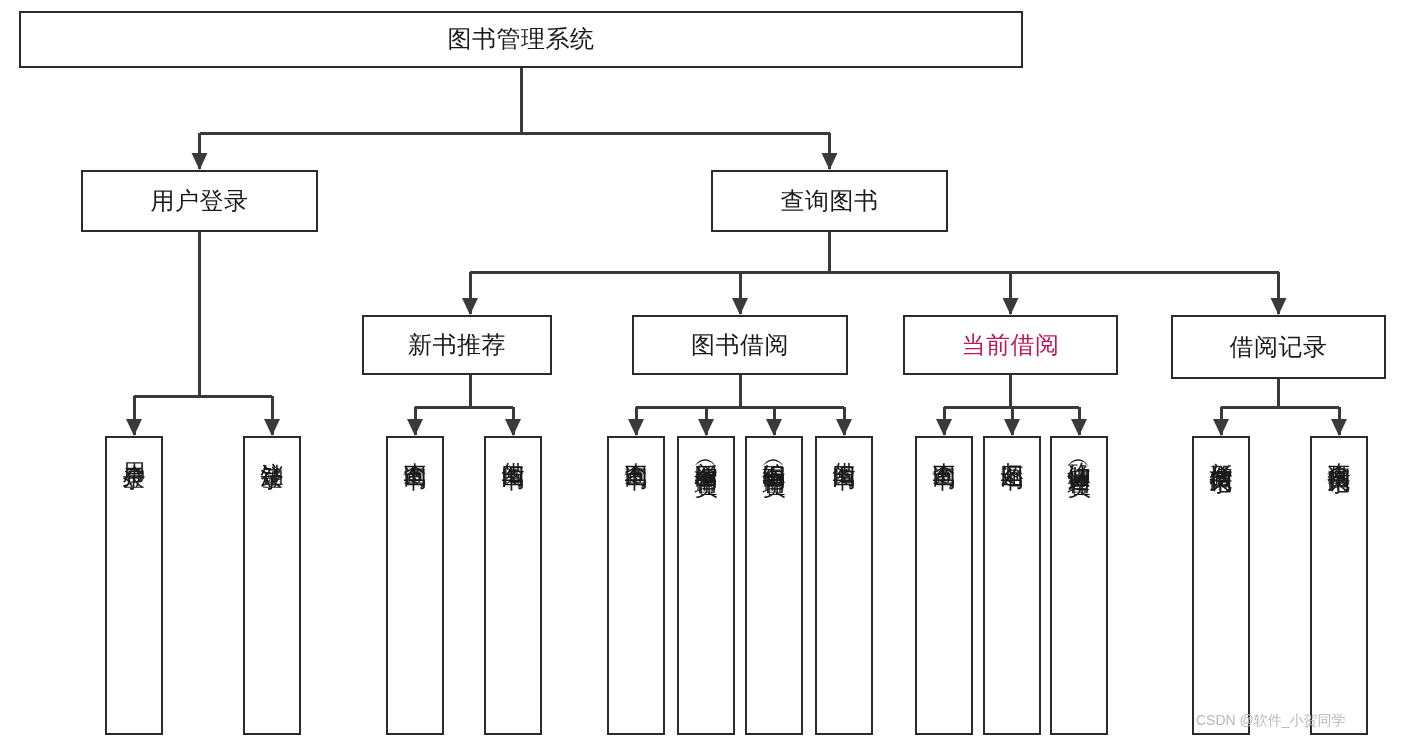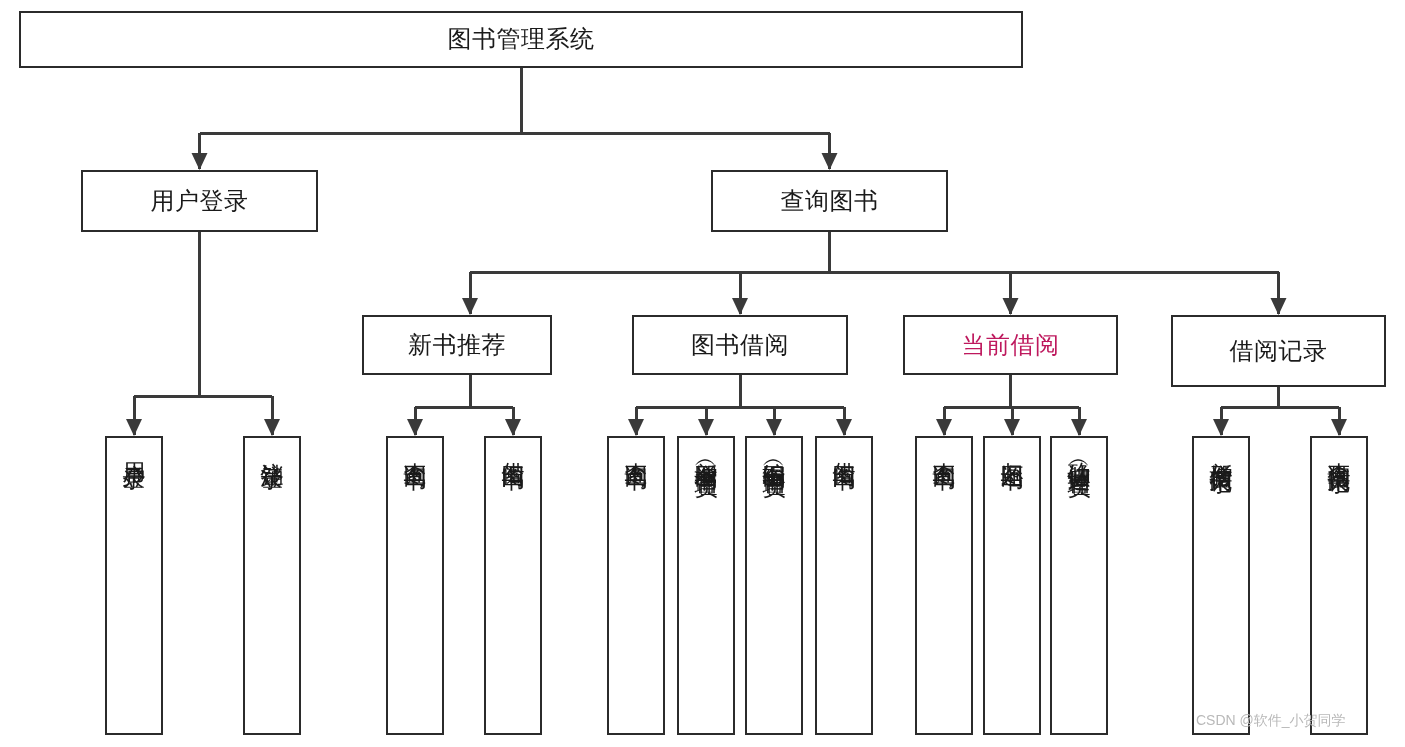--- a/index.html
+++ b/index.html
@@ -133,21 +133,21 @@
       </div>
       <div class="node horizontal" style="left: 362px; top: 315px; width: 190px; height: 60px; border-color: rgb(43, 43, 43); background: rgb(255, 255, 255);">
         <span class="node-label" style="color: rgb(26, 26, 26);">新书推荐</span>
       </div>
       <div class="node horizontal" style="left: 632px; top: 315px; width: 216px; height: 60px; border-color: rgb(43, 43, 43); background: rgb(255, 255, 255);">
         <span class="node-label" style="color: rgb(26, 26, 26);">图书借阅</span>
       </div>
       <div class="node horizontal" style="left: 903px; top: 315px; width: 215px; height: 60px; border-color: rgb(43, 43, 43); background: rgb(255, 255, 255);">
         <span class="node-label" style="color: #be185d;">当前借阅</span>
       </div>
-      <div class="node horizontal" style="left: 1171px; top: 315px; width: 215px; height: 72px; border-color: rgb(43, 43, 43); background: rgb(255, 255, 255);">
+      <div class="node horizontal" style="left: 1171px; top: 315px; width: 215px; height: 64px; border-color: rgb(43, 43, 43); background: rgb(255, 255, 255);">
         <span class="node-label" style="color: rgb(26, 26, 26);">借阅记录</span>
       </div>
       <div class="node vertical" style="left: 105px; top: 436px; width: 58px; height: 299px; border-color: rgb(43, 43, 43); background: rgb(255, 255, 255);">
         <span class="node-label" style="color: rgb(26, 26, 26);">用户登录</span>
       </div>
       <div class="node vertical" style="left: 243px; top: 436px; width: 58px; height: 299px; border-color: rgb(43, 43, 43); background: rgb(255, 255, 255);">
         <span class="node-label" style="color: rgb(26, 26, 26);">注销登录</span>
       </div>
       <div class="node vertical" style="left: 386px; top: 436px; width: 58px; height: 299px; border-color: rgb(43, 43, 43); background: rgb(255, 255, 255);">
         <span class="node-label" style="color: rgb(26, 26, 26);">查询图书</span>

